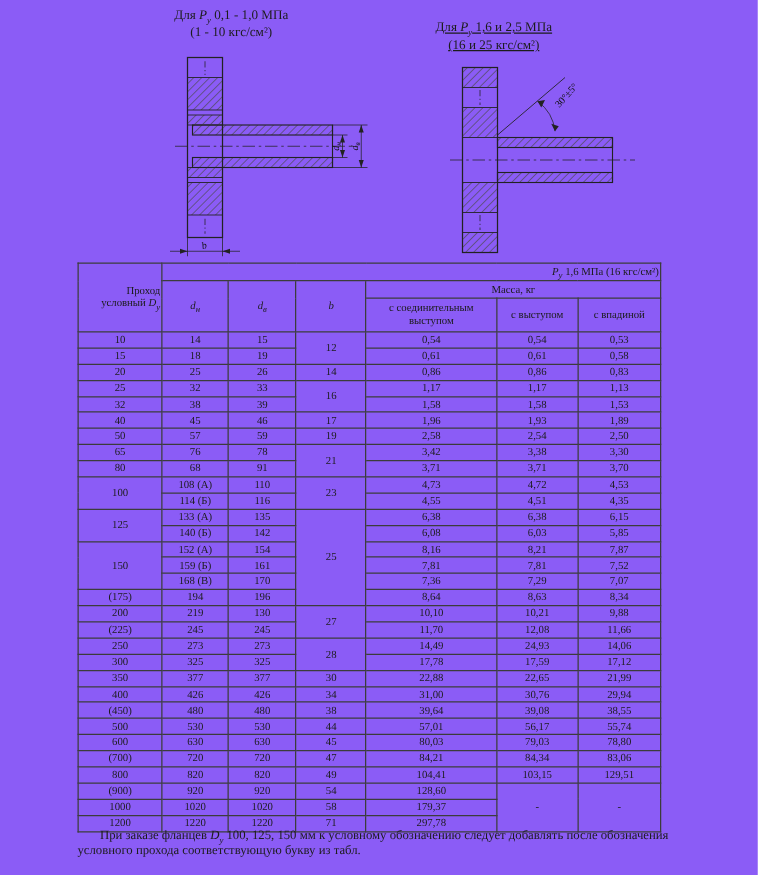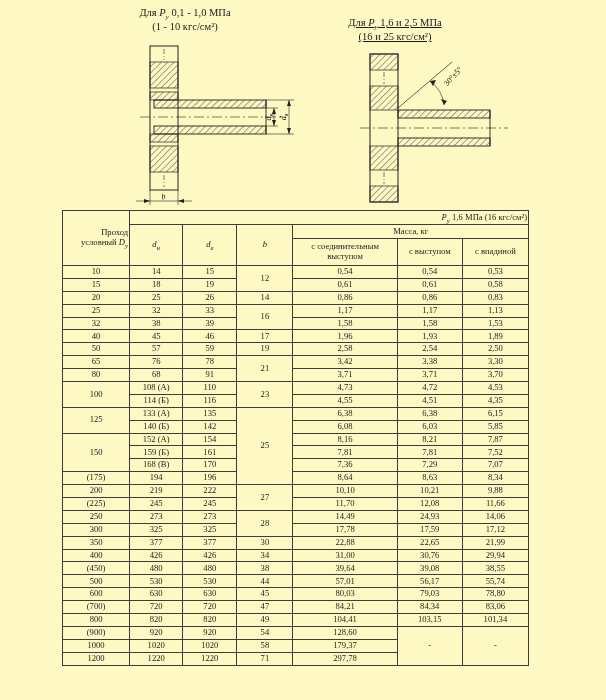--- a/index.html
+++ b/index.html
@@ -1,18 +1,18 @@
 <!DOCTYPE html>
 <html><head>
 <meta charset="utf-8">
 <style>
   html,body { margin:0; padding:0; }
   .page {
     position:relative; width:606px; height:700px;
-    background:#fef9c3; overflow:hidden;
+    background:#8b5cf6; overflow:hidden;
     font-family:"Liberation Serif", serif; color:#1c1c1c;
   }
   
   .caption { position:absolute; text-align:center; font-size:10.5px; line-height:1.35; }
   .caption i { font-style:italic; }
   sub { font-size:7px; line-height:0; }
   
   .drawing { position:absolute; }
   .dim-label { font-style:italic; font-size:8px; font-family:"Liberation Serif", serif; fill:#111; }
   .angle-label { font-size:8px; font-family:"Liberation Serif", serif; fill:#111; }
@@ -304,21 +304,21 @@
           <td>(175)</td>
           <td>194</td>
           <td>196</td>
           <td>8,64</td>
           <td>8,63</td>
           <td>8,34</td>
         </tr>
         <tr>
           <td>200</td>
           <td>219</td>
-          <td>222</td>
+          <td>130</td>
           <td rowspan="2">27</td>
           <td>10,10</td>
           <td>10,21</td>
           <td>9,88</td>
         </tr>
         <tr>
           <td>(225)</td>
           <td>245</td>
           <td>245</td>
           <td>11,70</td>
@@ -396,21 +396,21 @@
           <td>84,34</td>
           <td>83,06</td>
         </tr>
         <tr>
           <td>800</td>
           <td>820</td>
           <td>820</td>
           <td>49</td>
           <td>104,41</td>
           <td>103,15</td>
-          <td>101,34</td>
+          <td>129,51</td>
         </tr>
         <tr>
           <td>(900)</td>
           <td>920</td>
           <td>920</td>
           <td>54</td>
           <td>128,60</td>
           <td rowspan="3">-</td>
           <td rowspan="3">-</td>
         </tr>
@@ -424,14 +424,17 @@
         <tr>
           <td>1200</td>
           <td>1220</td>
           <td>1220</td>
           <td>71</td>
           <td>297,78</td>
         </tr>
       </tbody>
   </table>
 
+  <div class="note" style="top:663px;">
+    <p><span>При заказе фланцев </span><i><span>D</span><sub>у</sub></i><span> 100, 125, 150 мм к условному обозначению следует добавлять после обозначения условного прохода соответствующую букву из табл.</span></p>
+  </div>
 
 </div>
 
 </body></html>

